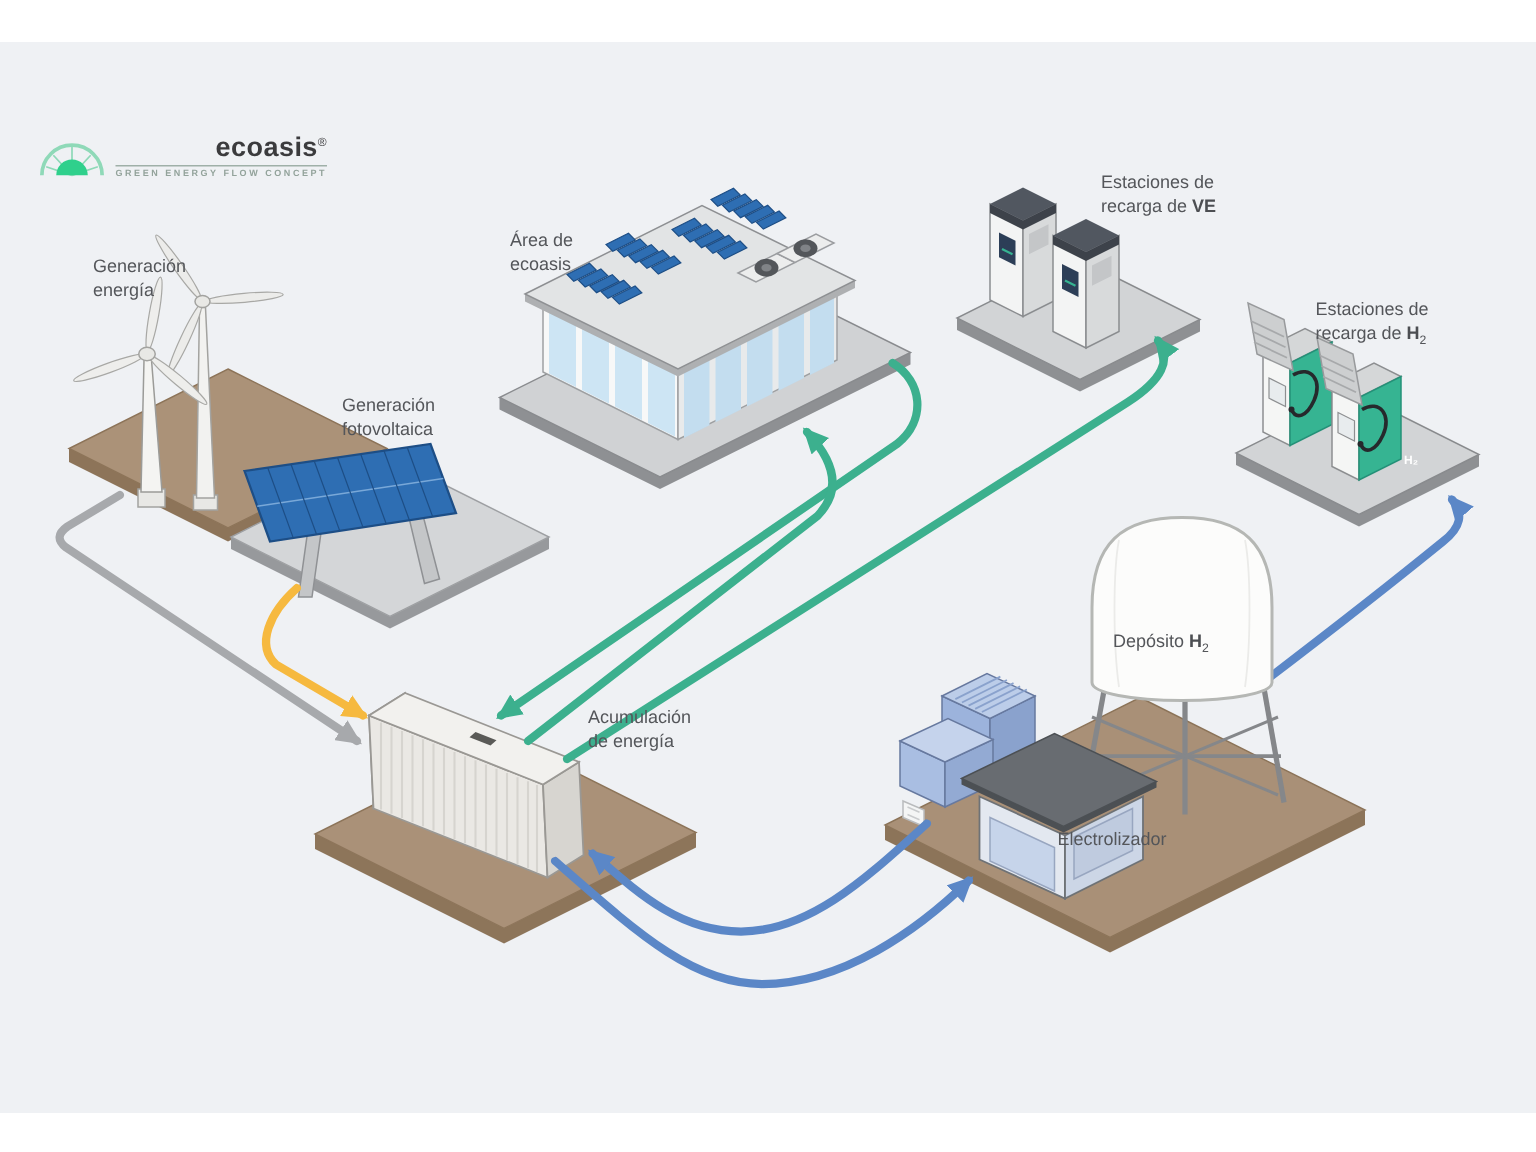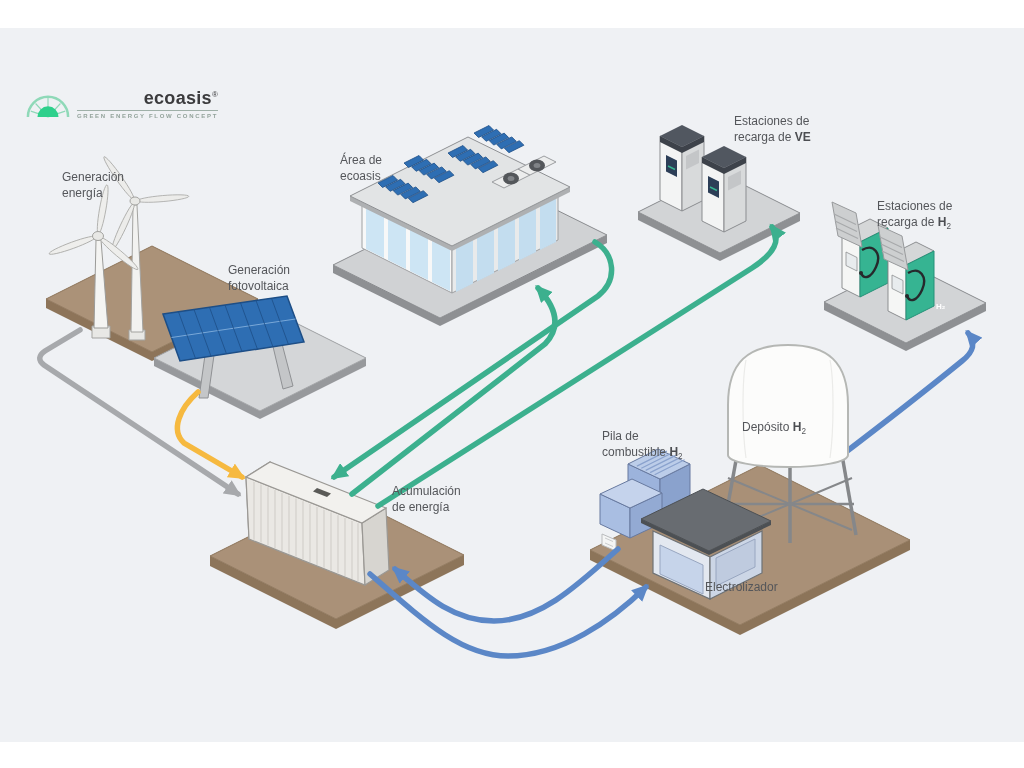--- a/index.html
+++ b/index.html
@@ -331,26 +331,22 @@
 
   <div class="lbl" style="left:877px;top:199px">
     <div>Estaciones de</div>
     <div><span>recarga de </span><b>H</b><sub>2</sub></div>
   </div>
 
   <div class="lbl" style="left:742px;top:420px">
     <span>Depósito </span><b>H</b><sub>2</sub>
   </div>
 
-  <div class="lbl" style="left:602px;top:429px">
-    <div>Pila de</div>
-    <div><span>combustible </span><b>H</b><sub>2</sub></div>
-  </div>
-
-  <div class="lbl" style="left:392px;top:484px">
+
+  <div class="lbl" style="left:392px;top:471px">
     <div>Acumulación</div>
     <div>de energía</div>
   </div>
 
-  <div class="lbl" style="left:705px;top:580px">
+  <div class="lbl" style="left:705px;top:552px">
     <span>Electrolizador</span>
   </div>
 </div>
 
 </body></html>

